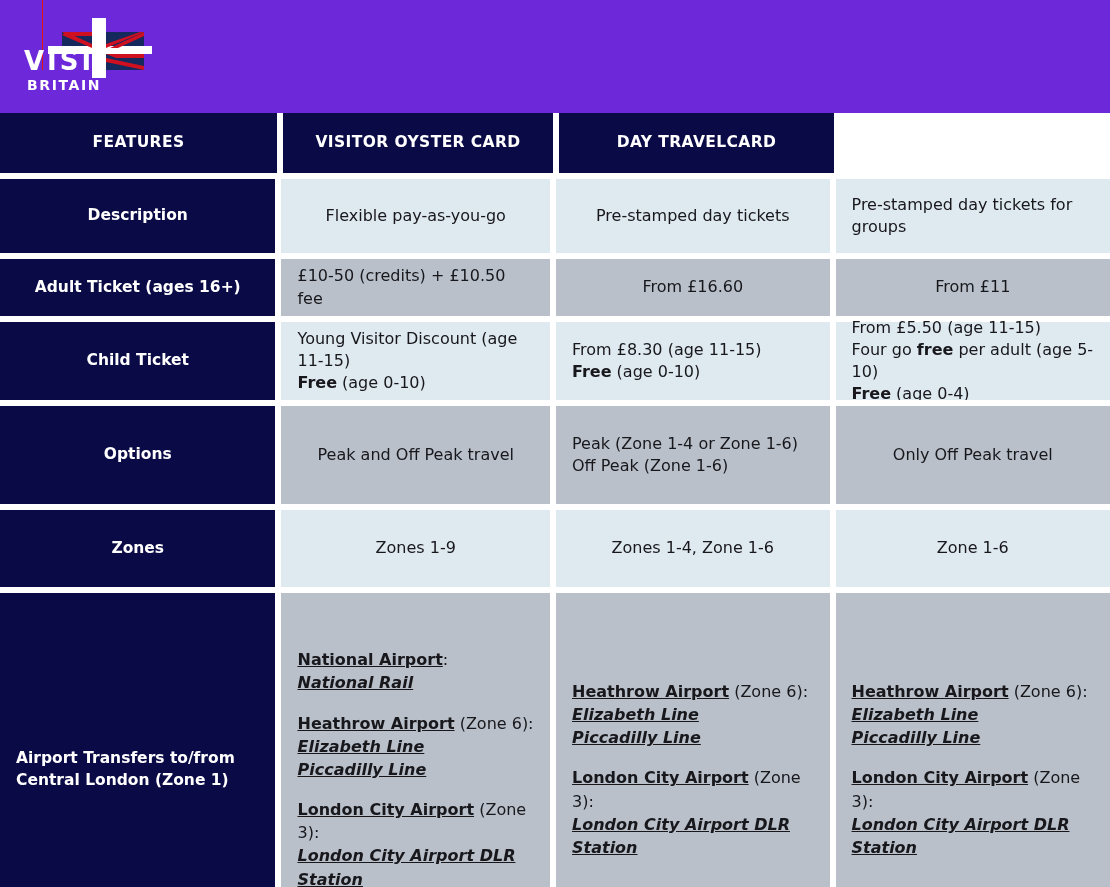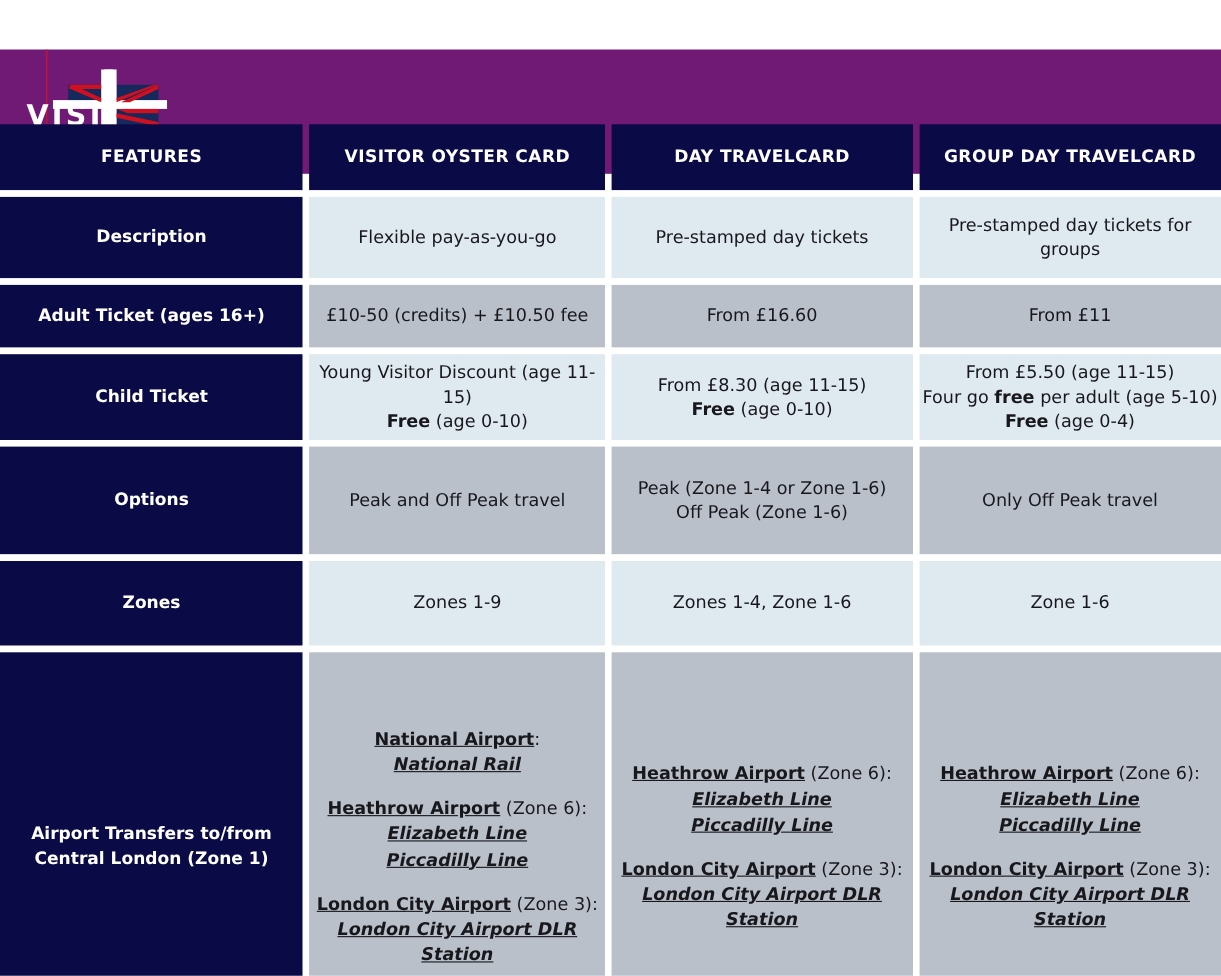--- a/index.html
+++ b/index.html
@@ -7,22 +7,21 @@
     width:1110px;height:887px;
     background:#ffffff;
     font-family:"DejaVu Sans","Liberation Sans",sans-serif;
     overflow:hidden;
   }
   .page{position:relative;width:1110px;height:887px;}
 
   
   .banner{
     position:absolute;left:0;top:0;width:1110px;height:113px;
-    background:#701a75;
-    margin-top:45px;
+    background:#6d28d9;
   }
   .banner-rule{
     position:absolute;left:42px;top:0;width:1px;height:70px;
     background:#e11212;
   }
   .logo{
     position:absolute;left:18px;top:16px;width:132px;height:80px;
   }
   .logo-flag{
     position:absolute;left:30px;top:2px;width:104px;height:60px;
@@ -42,22 +41,21 @@
 
   
   .table{
     position:absolute;left:0;top:113px;width:1110px;
     display:flex;flex-direction:column;
   }
   .row{display:flex;width:1110px;}
   .cell{
     box-sizing:border-box;
     display:flex;align-items:center;justify-content:center;
-    text-align:center;
-    padding:6px 0;
+    padding:6px 16px;
     font-size:16px;
     color:#17171c;
     line-height:1.38;
   }
   .c0{width:277px;margin-right:6px;}
   .c1{width:270px;margin-right:6px;}
   .c2{width:275px;margin-right:6px;}
   .c3{width:276px;}
 
   .hdr{
@@ -127,21 +125,20 @@
       </div>
     </div>
   </div>
 
   <div class="table">
 
     <div class="row h-header">
       <div class="cell c0 hdr">FEATURES</div>
       <div class="cell c1 hdr">VISITOR OYSTER CARD</div>
       <div class="cell c2 hdr">DAY TRAVELCARD</div>
-      <div class="cell c3 hdr">GROUP DAY TRAVELCARD</div>
     </div>
     <div class="row-sep"></div>
 
     <div class="row h-desc">
       <div class="cell c0 feat">Description</div>
       <div class="cell c1 light">Flexible pay-as-you-go</div>
       <div class="cell c2 light">Pre-stamped day tickets</div>
       <div class="cell c3 light">Pre-stamped day tickets for groups</div>
     </div>
     <div class="row-sep"></div>

